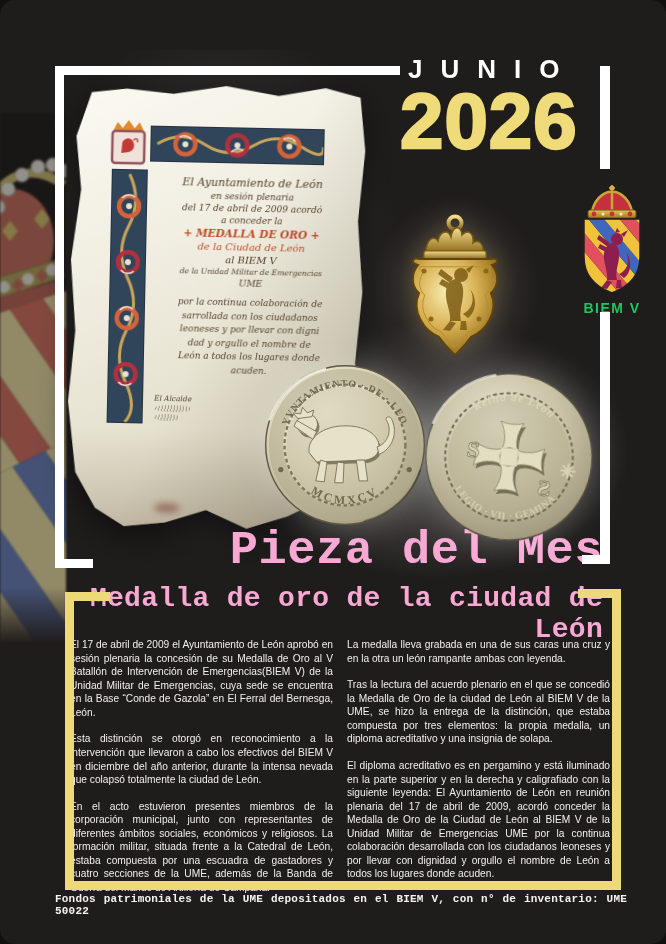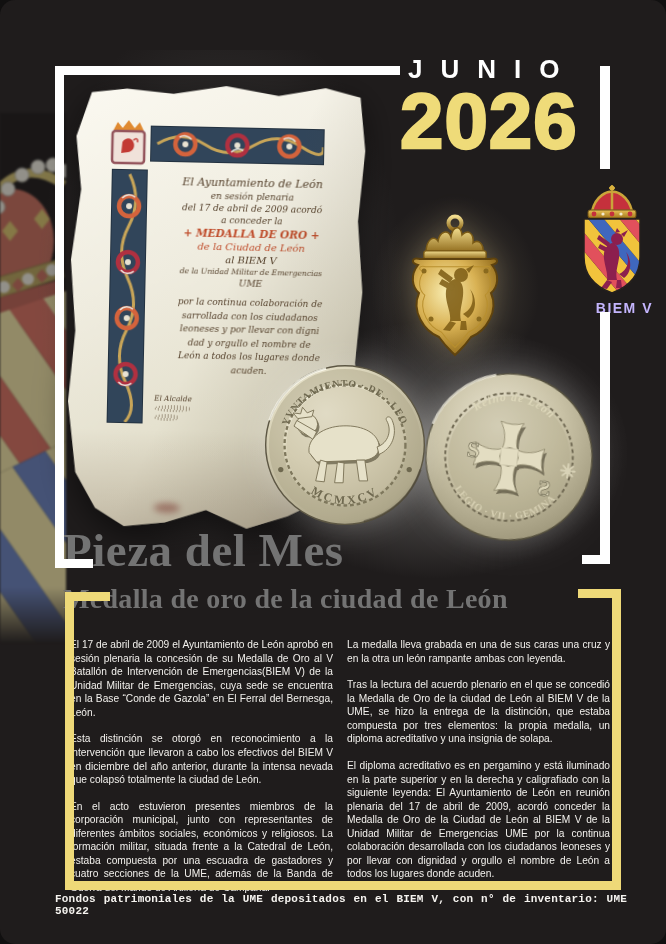--- a/index.html
+++ b/index.html
@@ -11,21 +11,21 @@
   .yline{position:absolute;background:#eed978;z-index:8;}
 
   
   .month{position:absolute;left:408px;top:54px;z-index:7;color:#fff;font-weight:bold;
          font-size:26px;letter-spacing:18px;white-space:nowrap;}
   .year{position:absolute;left:400px;top:84px;z-index:7;color:#efdb79;font-weight:bold;
         font-size:78px;line-height:.95;letter-spacing:1px;-webkit-text-stroke:2.5px #efdb79;}
 
   
   .emblem{position:absolute;left:571px;top:183px;width:82px;z-index:7;text-align:center;}
-  .emblem-label{margin-top:1px;color:#c4b5fd;font-weight:bold;font-size:14px;letter-spacing:1.5px;text-align:right;}
+  .emblem-label{margin-top:1px;color:#22c55e;font-weight:bold;font-size:14px;letter-spacing:1.5px;}
 
   
   .glow{position:absolute;z-index:2;pointer-events:none;}
   .glow-parchment{left:30px;top:50px;width:380px;height:520px;
      background:radial-gradient(ellipse at 50% 45%,rgba(130,130,128,.35),rgba(130,130,128,0) 68%);}
   .glow-medals{left:240px;top:320px;width:390px;height:260px;
      background:radial-gradient(ellipse at center,rgba(185,185,180,.45),rgba(185,185,180,0) 70%);}
   .glow-pin{left:370px;top:195px;width:170px;height:190px;
      background:radial-gradient(ellipse at center,rgba(160,150,120,.30),rgba(160,150,120,0) 70%);}
 
@@ -58,22 +58,22 @@
      background:#7a2520;filter:blur(3px);opacity:.5;}
 
   
   .pin{position:absolute;left:398px;top:212px;width:114px;height:148px;z-index:5;
        filter:drop-shadow(0 0 12px rgba(255,225,150,.22));}
   .medal{position:absolute;z-index:5;filter:drop-shadow(0 0 16px rgba(255,255,255,.25));}
   .medal-obverse{left:260px;top:360px;width:170px;height:170px;z-index:6;}
   .medal-reverse{left:422px;top:370px;width:174px;height:174px;transform:rotate(6deg);}
 
   
-  .title-block{position:absolute;left:63px;top:526px;width:540px;z-index:4;text-align:left;color:#737373;
-     font-family:Liberation Serif, serif;font-weight:bold;}
+  .title-block{position:absolute;left:63px;top:526px;width:540px;z-index:4;text-align:right;color:#f9a8d4;
+     font-family:Liberation Mono, monospace;font-weight:bold;}
   .title-main{font-size:47px;line-height:1.05;letter-spacing:.5px;}
   .title-sub{font-size:28px;margin-top:8px;letter-spacing:.3px;}
 
   
   .columns{position:absolute;left:70px;top:638px;width:540px;z-index:4;display:flex;gap:14px;
      color:#f2f0ec;font-size:10.2px;line-height:1.33;}
   .col{width:263px;}
   .col p{margin:0 0 13px;text-align:justify;}
   .quote{}
 

